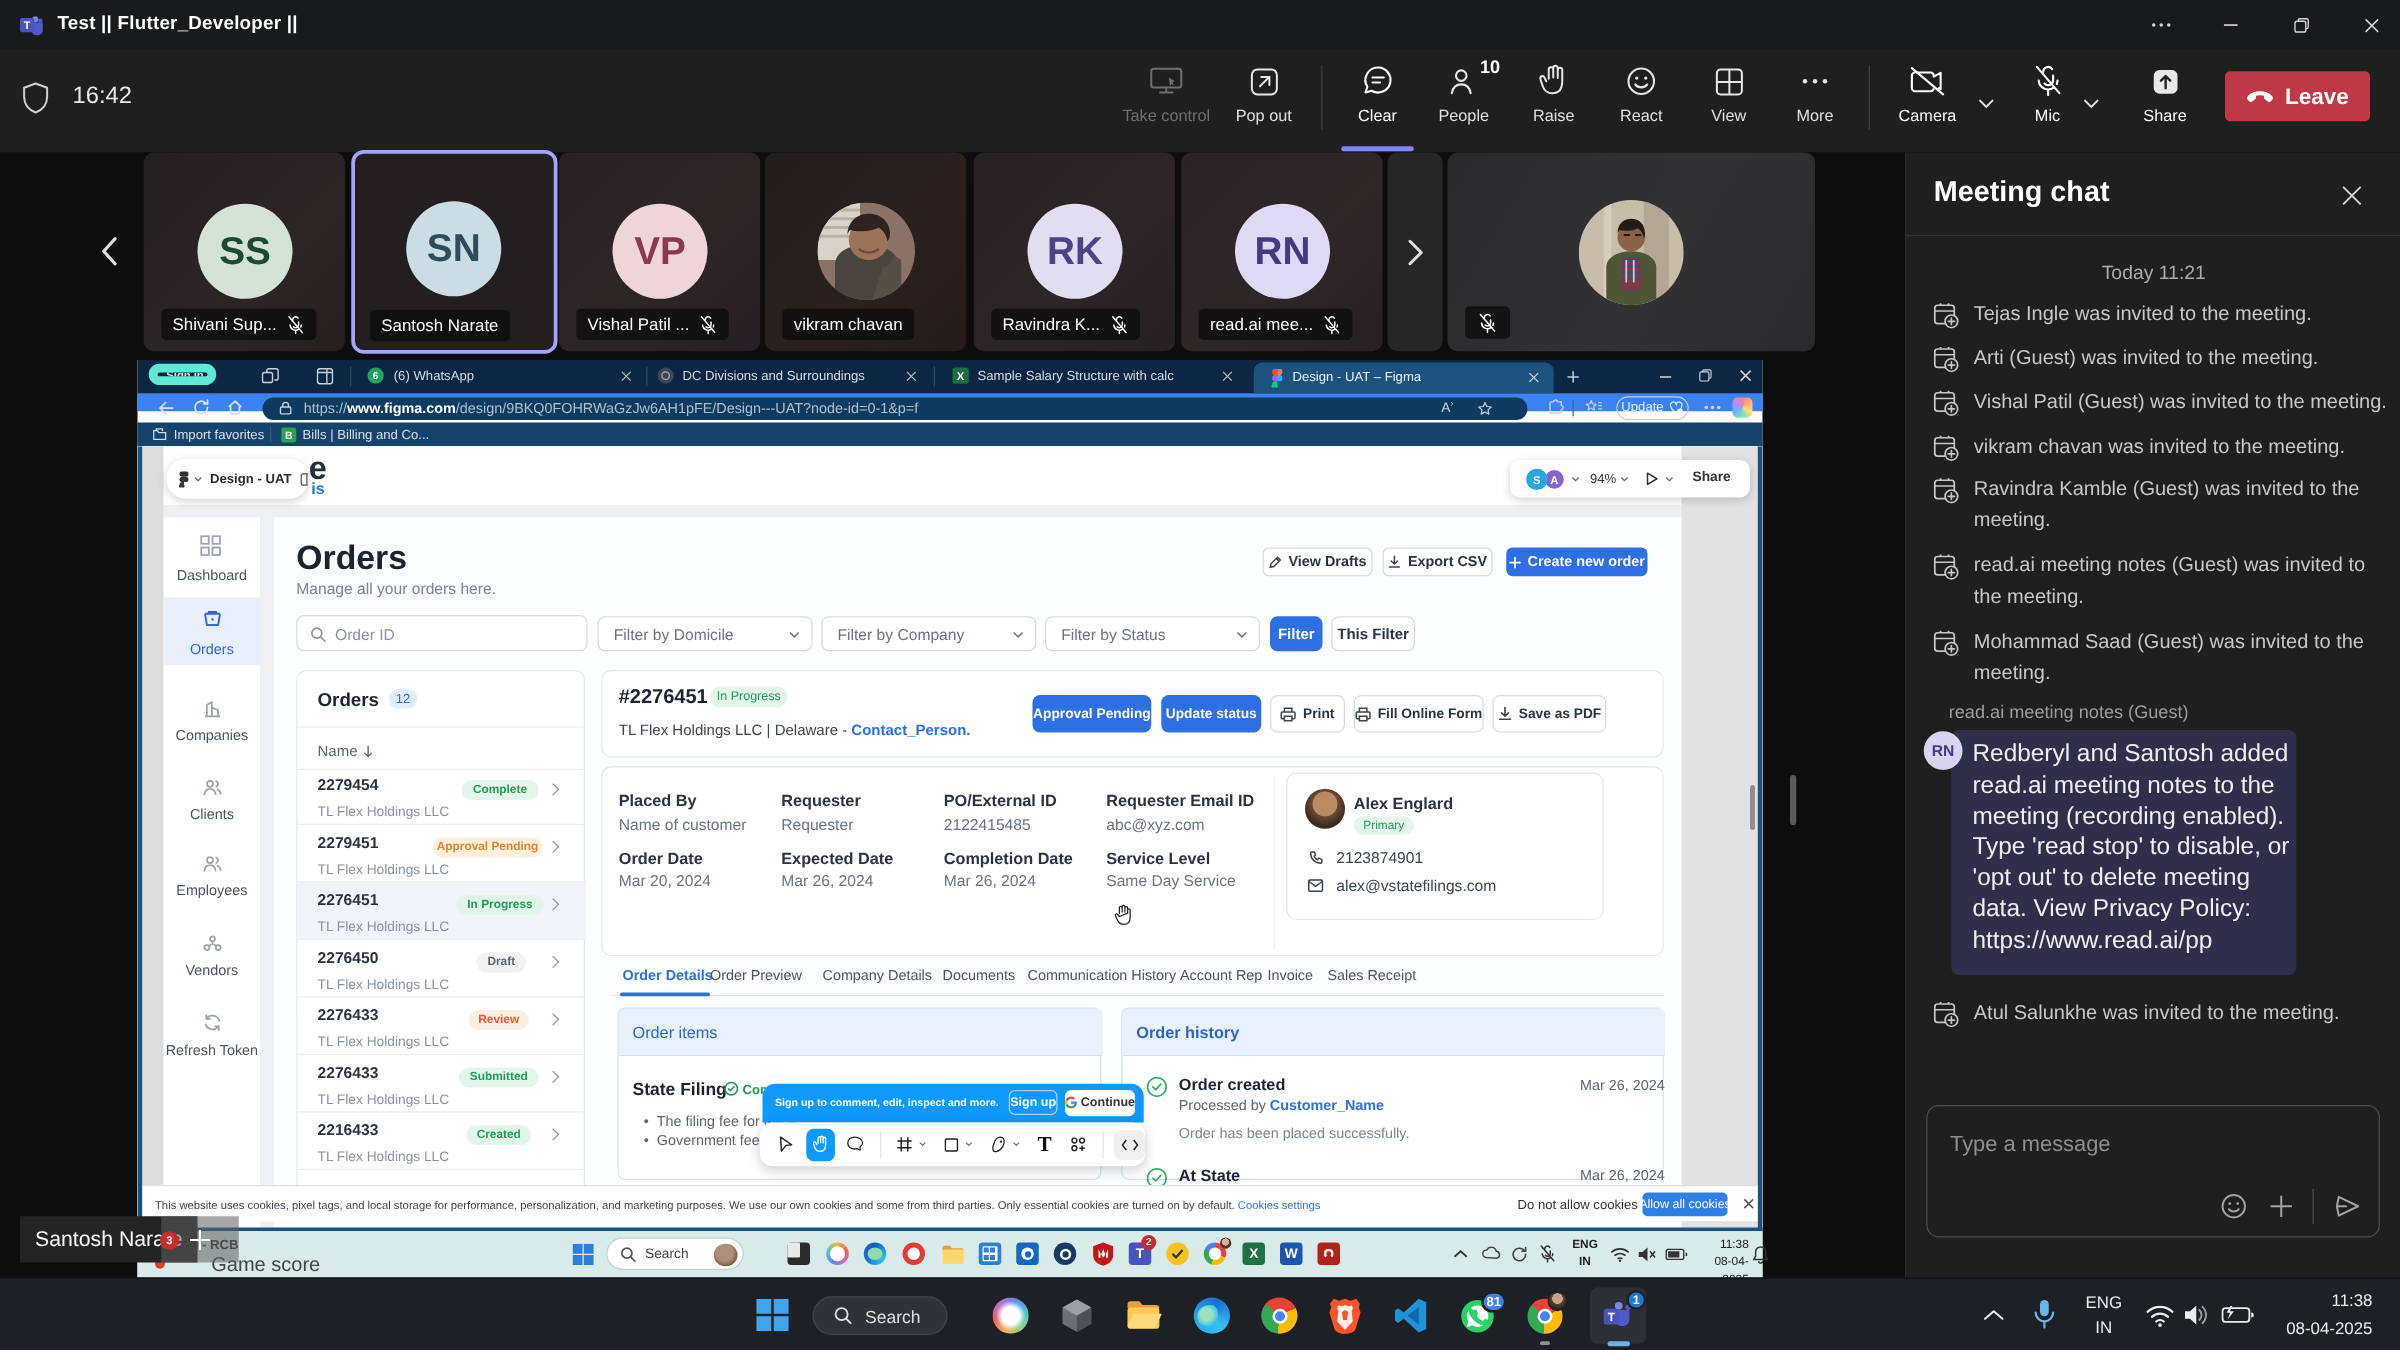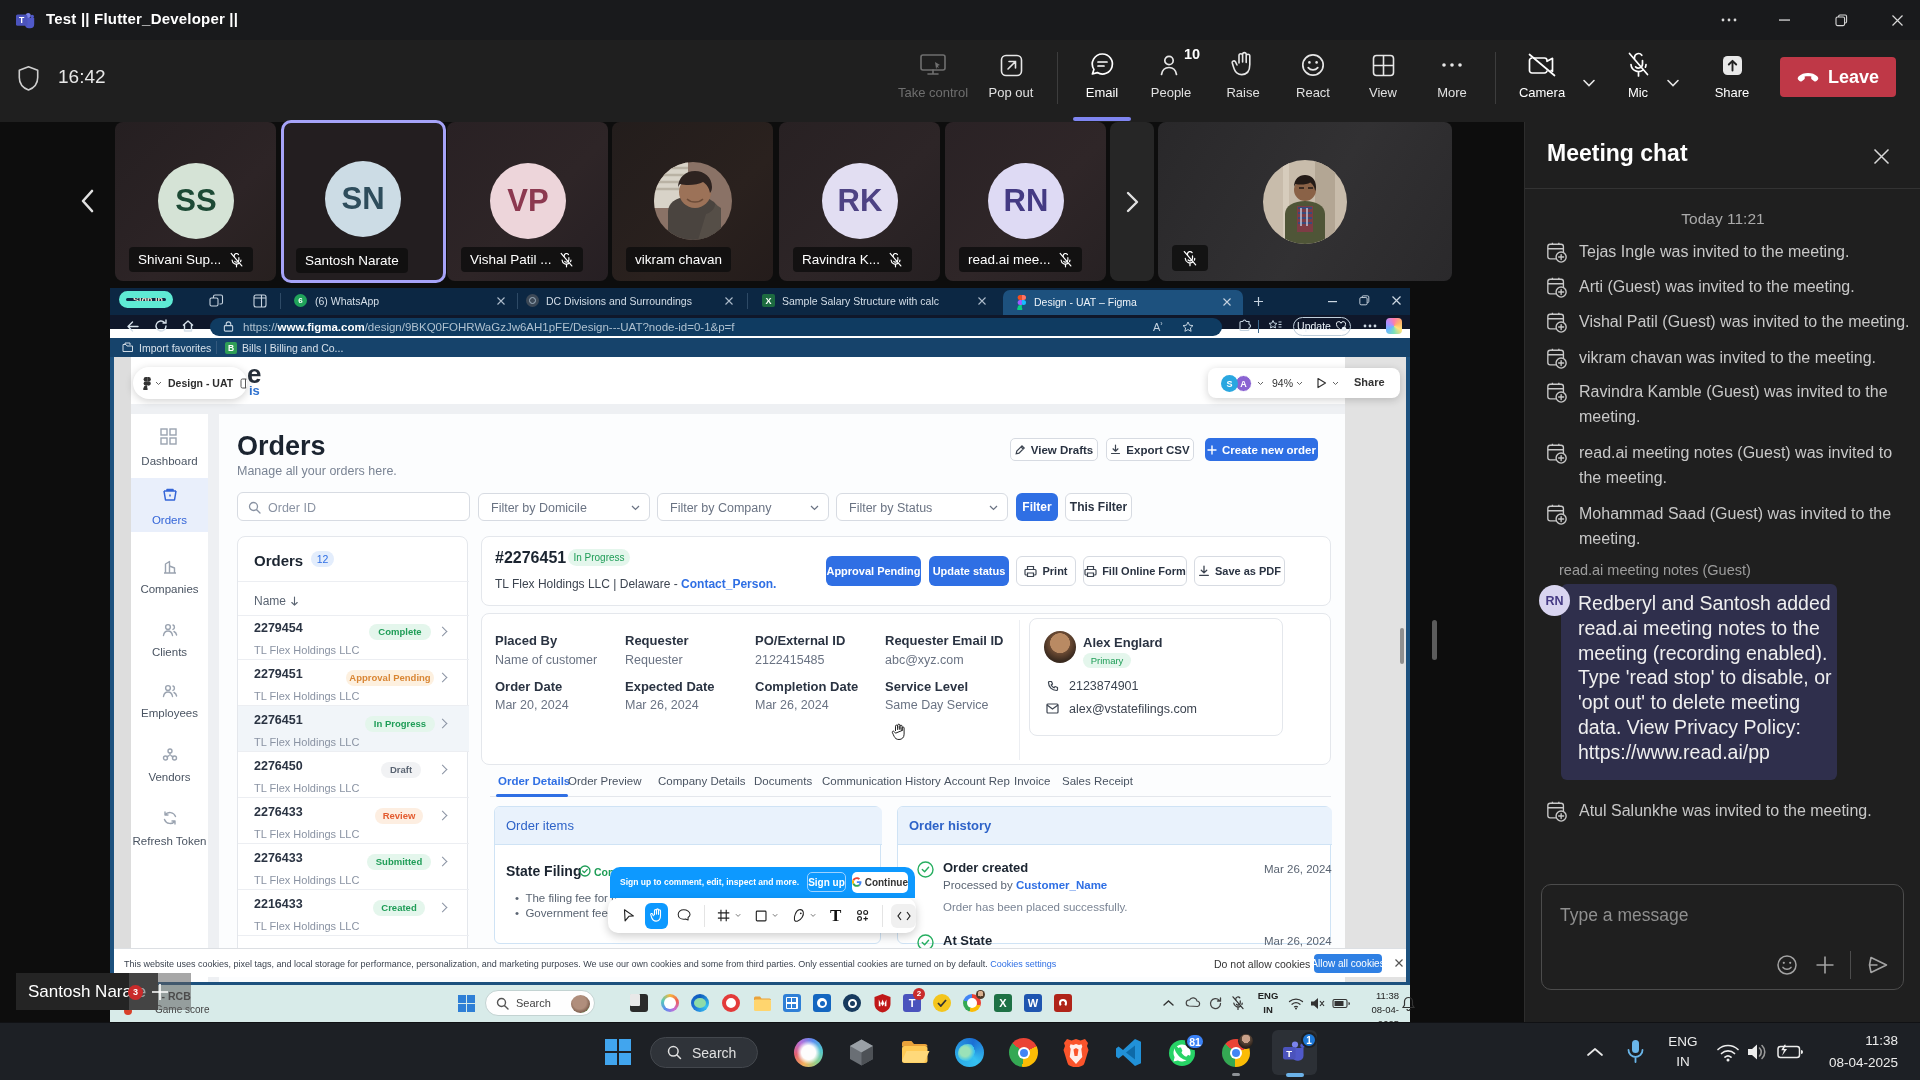--- a/index.html
+++ b/index.html
@@ -105,21 +105,21 @@
   </div>
   <div class="tbdiv" style="left:1057px"></div>
   <div class="tbdiv" style="left:1495px"></div>
   <div class="tbbtn" style="left:1074px;width:56px">
     <div class="ic">
         <svg width="27" height="27" viewBox="0 0 27 27" fill="none" stroke="#fff" stroke-width="1.7">
           <path d="M13.5 3a10 10 0 1 1-5.2 18.6L3.4 23l1.5-4.6A10 10 0 0 1 13.5 3z" stroke-linejoin="round"></path>
           <path d="M9 11h9M9 15h6" stroke-linecap="round"></path>
         </svg>
       </div>
-    <div class="lb" style="color:#fff">Email</div>
+    <div class="lb" style="color:#fff">Clear</div>
   </div>
   <div class="abs" style="left:1073px;top:77px;width:58px;height:3.5px;border-radius:3px;background:#7f85f1"></div>
   <div class="tbbtn" style="left:1139px;width:64px">
     <div class="ic" style="position:relative">
         <svg width="26" height="26" viewBox="0 0 26 26" fill="none" stroke="#e6e6e6" stroke-width="1.7">
           <circle cx="11" cy="8.5" r="4.2"></circle>
           <path d="M3.5 22.5c.8-4.6 3.9-7 7.5-7s6.7 2.4 7.5 7" stroke-linecap="round"></path>
         </svg>
     <span style="position:absolute;left:26px;top:-2px;font-size:14.5px;font-weight:700;color:#fff">10</span>
       </div>
@@ -374,21 +374,21 @@
       </svg>
     <svg class="abs" style="left:1249px;top:7px" width="11" height="11" viewBox="0 0 13 13" fill="none" stroke="#cdd7e2" stroke-width="1.1">
         <rect x="1" y="3" width="8.6" height="8.6" rx="1.5"></rect>
         <path d="M3.6 3V2.4a1.4 1.4 0 0 1 1.4-1.4h5.2a1.4 1.4 0 0 1 1.4 1.4v5.2a1.4 1.4 0 0 1-1.4 1.4H9.6"></path>
       </svg>
     <svg class="abs" style="left:1281px;top:7px" width="11" height="11" viewBox="0 0 11 11" stroke="#cdd7e2" stroke-width="1.2">
         <path d="M1.5 1.5l8 8M9.5 1.5l-8 8"></path>
       </svg>
   </div>
 
-  <div class="abs" style="left:0;top:27px;width:1300px;height:14px;background:#0f172a">
+  <div class="abs" style="left:0;top:27px;width:1300px;height:14px;background:#3b82f6">
     <svg class="abs" style="left:16px;top:5px" width="14" height="13" viewBox="0 0 14 13" fill="none" stroke="#d7e1ea" stroke-width="1.4">
         <path d="M12 6.5H2M6.5 2L2 6.5 6.5 11" stroke-linecap="round" stroke-linejoin="round"></path>
       </svg>
     <svg class="abs" style="left:44px;top:4px" width="14" height="14" viewBox="0 0 14 14" fill="none" stroke="#d7e1ea" stroke-width="1.4">
         <path d="M12 7a5 5 0 1 1-1.5-3.6M12 1v3h-3" stroke-linecap="round"></path>
       </svg>
     <svg class="abs" style="left:71px;top:4px" width="14" height="14" viewBox="0 0 14 14" fill="none" stroke="#d7e1ea" stroke-width="1.4">
         <path d="M2 6.5L7 2l5 4.5M3.5 5.8V12h7V5.8" stroke-linejoin="round"></path>
       </svg>
     <div class="abs" style="left:100px;top:2.5px;width:1012px;height:18px;background:#0f3b61;border-radius:9px">
@@ -833,21 +833,21 @@
   <div class="abs" style="left:0;top:694px;width:1300px;height:3px;background:#1d517e"></div>
 
   <div class="abs" style="left:0;top:697px;width:1300px;height:37px;background:#d8ebe9" id="sharetb">
     <svg class="abs" style="left:10px;top:6px" width="22" height="26" viewBox="0 0 22 26">
         <path d="M8 2l6 14" stroke="#c87f3a" stroke-width="2"></path>
         <path d="M11 2l3 14" stroke="#e0a05a" stroke-width="2"></path>
         <circle cx="8" cy="20" r="4" fill="#d8402a"></circle>
       </svg>
     <div class="abs" style="left:18px;top:0px;width:15px;height:15px;background:#c92b2b;border-radius:50%;z-index:60;color:#fff;font-size:9px;font-weight:700;text-align:center;line-height:15px">3</div>
     <span class="abs" style="left:37px;top:5px;font-size:10.5px;color:#333;font-weight:600">MI - RCB</span>
-    <span class="abs" style="left:45px;top:19px;font-size:10px;color:#444">Game score</span>
+    <span class="abs" style="left:59px;top:19px;font-size:16px;color:#444">Game score</span>
     <svg class="abs" style="left:348px;top:10px" width="17" height="17" viewBox="0 0 17 17">
         <rect width="8" height="8" fill="#2f7fd6"></rect>
         <rect x="9" width="8" height="8" fill="#2f7fd6"></rect>
         <rect y="9" width="8" height="8" fill="#2f7fd6"></rect>
         <rect x="9" y="9" width="8" height="8" fill="#2f7fd6"></rect>
       </svg>
     <div class="abs" style="left:375px;top:5px;width:110px;height:26px;background:#fefefe;border:1px solid #c3d3d2;border-radius:14px">
       <svg class="abs" style="left:10px;top:6px" width="13" height="13" viewBox="0 0 13 13" fill="none" stroke="#555" stroke-width="1.4">
           <circle cx="5.5" cy="5.5" r="4"></circle>
           <path d="M8.7 8.7L12 12" stroke-linecap="round"></path>

